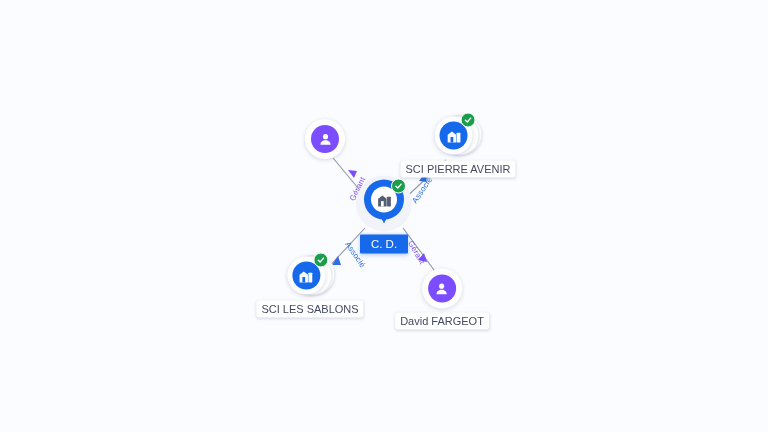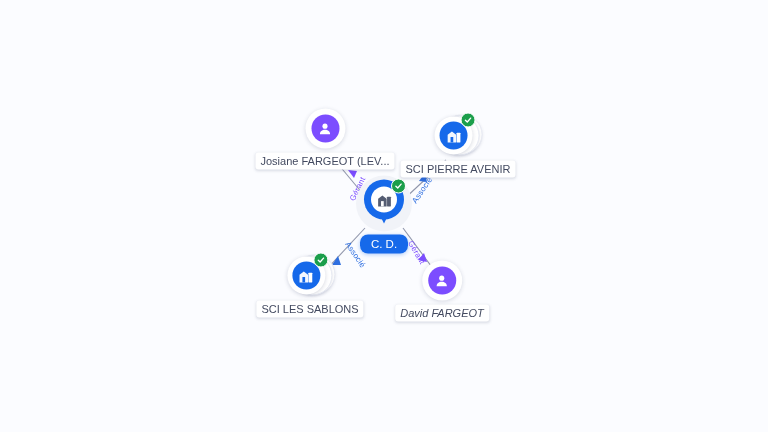--- a/index.html
+++ b/index.html
@@ -152,21 +152,21 @@
     font-size: 11px;
     color: #434a60;
     white-space: nowrap;
     box-shadow: 0 1px 3px rgba(40,50,90,0.16);
     line-height: 13px;
   }
   .center-label {
     margin-top: 2px;
     background: #1669ea;
     color: #ffffff;
-    border-radius: 8px;
+    border-radius: 1px;
     padding: 3px 11px;
     font-size: 11.5px;
     white-space: nowrap;
     box-shadow: 0 1px 4px rgba(22,105,234,0.35);
     line-height: 13px;
   }
 
   
   .edge-label {
     position: absolute;
@@ -219,21 +219,20 @@
   <div class="node" style="left:325px; top:139px;">
     <div class="node-inner" style="left:0; top:0;">
       <div class="person-ring">
         <div class="person-disc">
           <svg viewBox="0 0 24 24" fill="#ffffff">
             <circle cx="12" cy="8" r="3.6"></circle>
             <path d="M4.8 19.5c0-3.9 3.2-6.3 7.2-6.3s7.2 2.4 7.2 6.3z"></path>
           </svg>
         </div>
       </div>
-      <div class="node-label">Josiane FARGEOT (LEV...</div>
     </div>
   </div>
 
   <div class="node" style="left:458px; top:145px;">
     <div class="node-inner" style="left:0; top:0;justify-content:center;">
       <div class="company-wrap">
         <div class="stack-card s3"></div>
         <div class="stack-card s2"></div>
         <div class="company-ring">
           <div class="company-disc">
@@ -272,21 +271,21 @@
           <svg viewBox="0 0 24 24" fill="none" stroke="#ffffff" stroke-width="3.6" stroke-linecap="round" stroke-linejoin="round">
             <path d="M5 12.5 L10 17.5 L19 7"></path>
           </svg>
         </div>
       </div>
       <div class="node-label">SCI LES SABLONS</div>
     </div>
   </div>
 
   <div class="node" style="left:442px; top:291px;">
-    <div class="node-inner" style="left:0; top:0;font-style:italic;">
+    <div class="node-inner" style="left:0; top:8px;">
       <div class="person-ring">
         <div class="person-disc">
           <svg viewBox="0 0 24 24" fill="#ffffff">
             <circle cx="12" cy="8" r="3.6"></circle>
             <path d="M4.8 19.5c0-3.9 3.2-6.3 7.2-6.3s7.2 2.4 7.2 6.3z"></path>
           </svg>
         </div>
       </div>
       <div class="node-label">David FARGEOT</div>
     </div>

